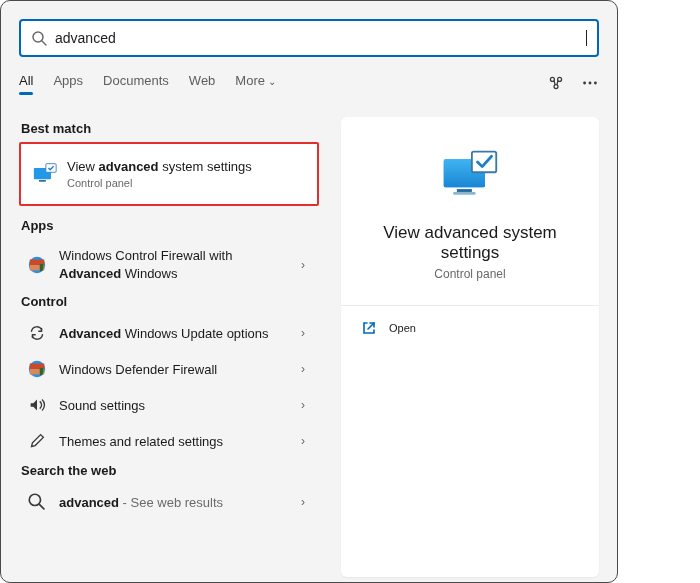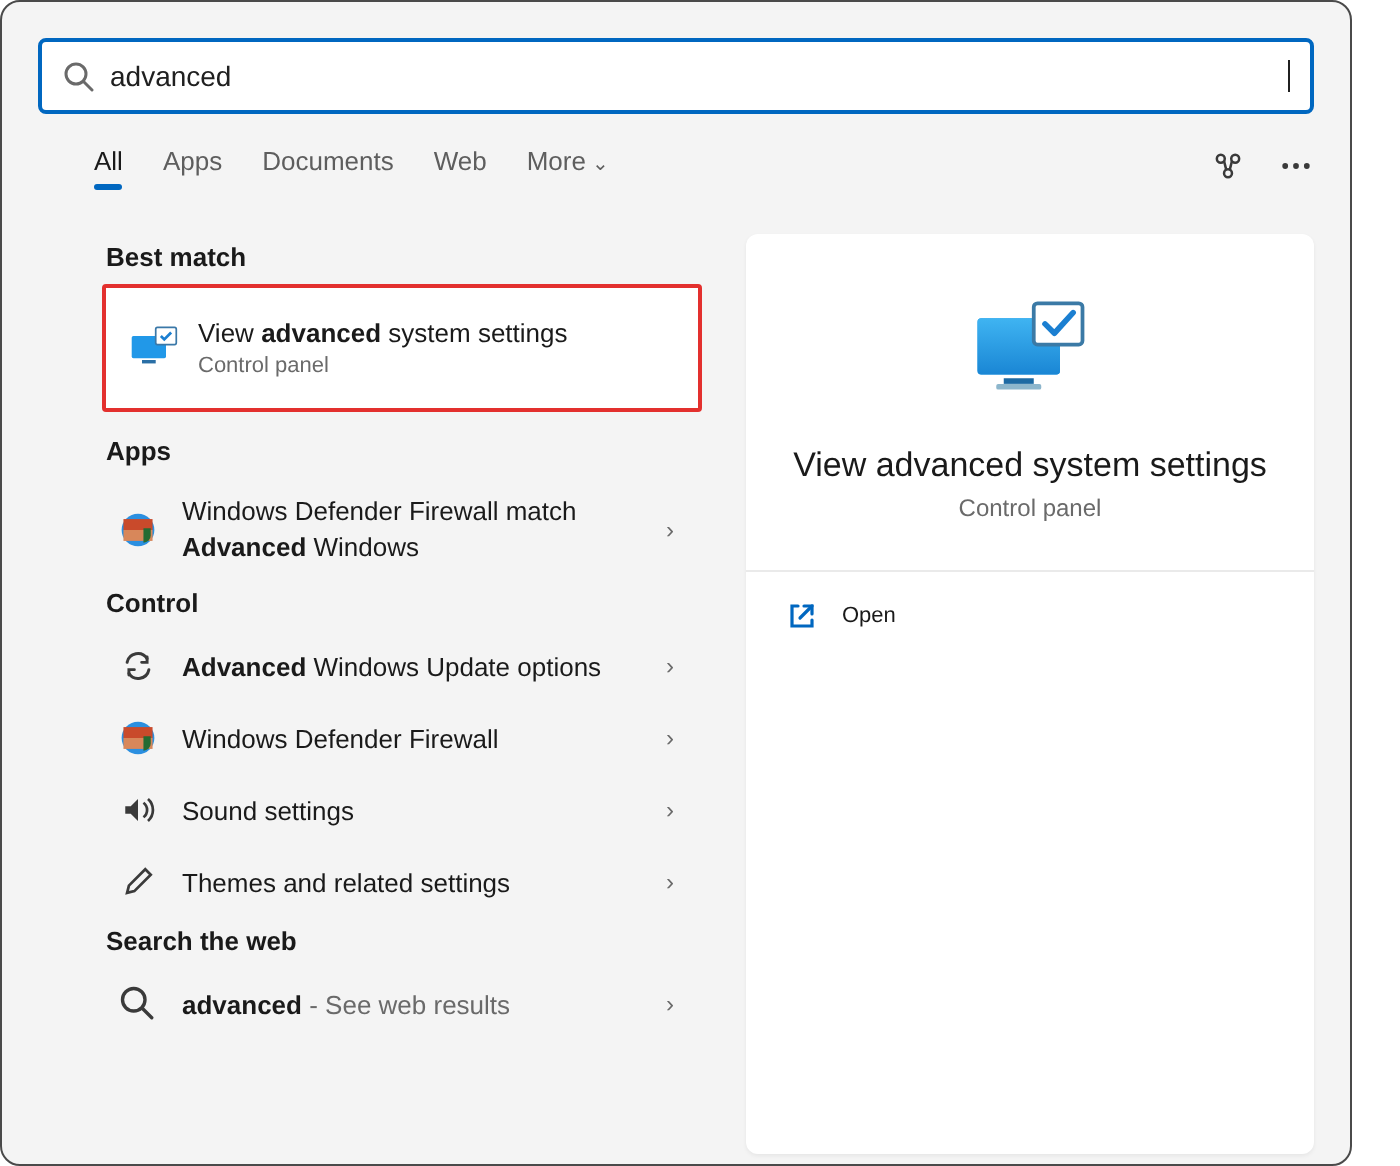--- a/index.html
+++ b/index.html
@@ -1,20 +1,20 @@
 <!DOCTYPE html>
 <html><head>
 <meta charset="utf-8">
 <style>
   * { box-sizing: border-box; font-family: "Segoe UI", Arial, sans-serif; }
   html, body { margin:0; padding:0; }
   body { background:#fff; }
 
   .window {
-    width:676px; height:583px;
+    width:618px; height:583px;
     border:1px solid #4a4a4a;
     border-radius:10px;
     background:#f4f4f4;
     position:relative;
     overflow:hidden;
   }
 
   
   .search-wrap { padding:18px 18px 10px 18px; }
   .search-box {
@@ -31,21 +31,21 @@
     color:#202020; background:transparent; padding:0;
   }
   .caret {
     width:1px; height:16px; background:#202020; display:inline-block;
     margin-left:-1px;
   }
 
   
   .tabs-row {
     display:flex; align-items:center;
-    padding:0 18px; height:32px; font-size:13px; color:#5e5e5e;margin-left:28px;
+    padding:0 18px; height:32px; font-size:13px; color:#5e5e5e;
   }
   .tabs { display:flex; gap:20px; align-items:flex-start; }
   .tab { position:relative; cursor:default; padding-bottom:6px; }
   .tab.active { color:#1a1a1a; }
   .tab.active::after {
     content:""; position:absolute; left:0; right:0; bottom:-1px;
     height:3px; background:#0067c0; border-radius:2px;
   }
   .tab .chev { margin-left:3px; font-size:10px; }
   .tabs-spacer { flex:1; }
@@ -53,21 +53,20 @@
   .topright .ico { width:18px; height:18px; }
 
   
   .body {
     position:absolute; top:100px; left:0; right:0; bottom:0;
     display:flex;
   }
   .leftcol {
     width:330px; padding:16px 0 4px 18px;
     overflow:hidden;
-    margin-left:32px;
   }
   .rightcol {
     flex:1; padding:16px 18px 16px 10px;
   }
 
   .section-title {
     font-size:13px; font-weight:600; color:#1a1a1a;
     padding:4px 0 6px 2px;
   }
 
@@ -192,21 +191,21 @@
       <div class="result row">
         <span class="ico small">
           <svg viewBox="0 0 22 22" width="20" height="20">
             <circle cx="11" cy="11" r="9" fill="#2b8fe0"></circle>
             <rect x="3" y="5" width="16" height="6" fill="#c94a2b"></rect>
             <rect x="3" y="11" width="16" height="6" fill="#d8875a"></rect>
             <path d="M14 10 v8 a4 4 0 0 0 4 -4 v-4 z" fill="#246b32"></path>
           </svg>
         </span>
         <div class="txt">
-          <span>Windows Defender Firewall match </span><b>Advanced</b><span> Windows</span>
+          <span>Windows Control Firewall with </span><b>Advanced</b><span> Windows</span>
         </div>
         <span class="chev">›</span>
       </div>
 
       <div class="section-title">Control</div>
 
       <div class="result row">
         <span class="ico small">
           <svg viewBox="0 0 22 22" width="20" height="20" fill="none" stroke="#3a3a3a" stroke-width="1.6" stroke-linecap="round">
             <path d="M5 9 a6 6 0 0 1 11 -2"></path>

